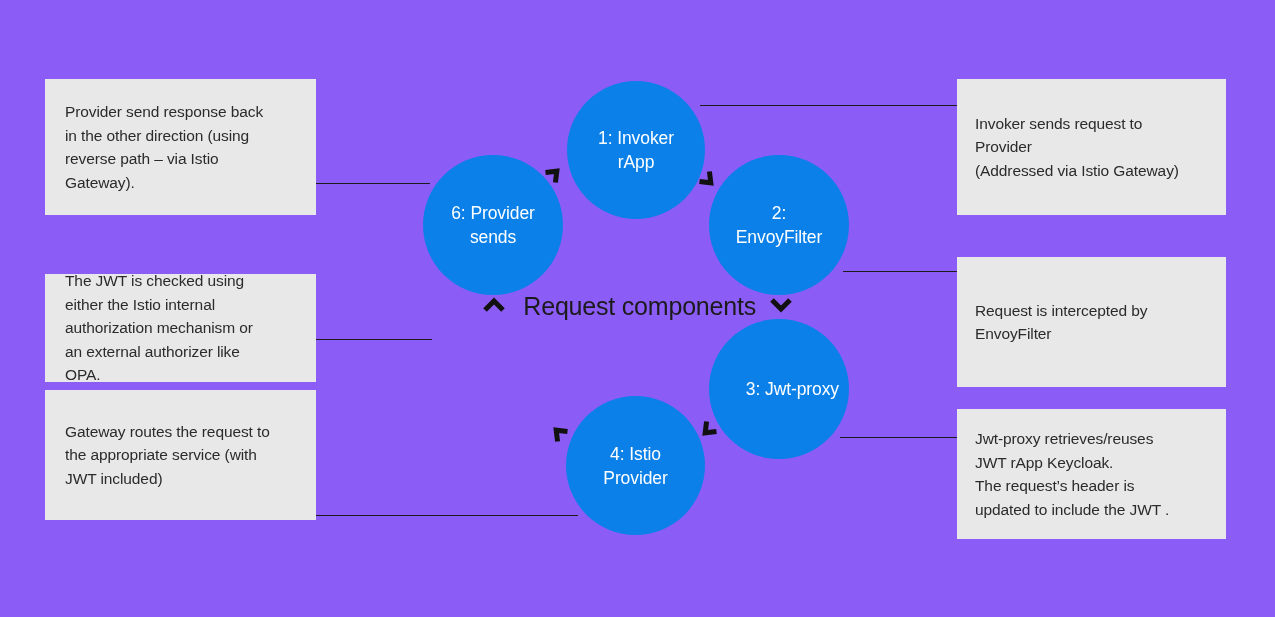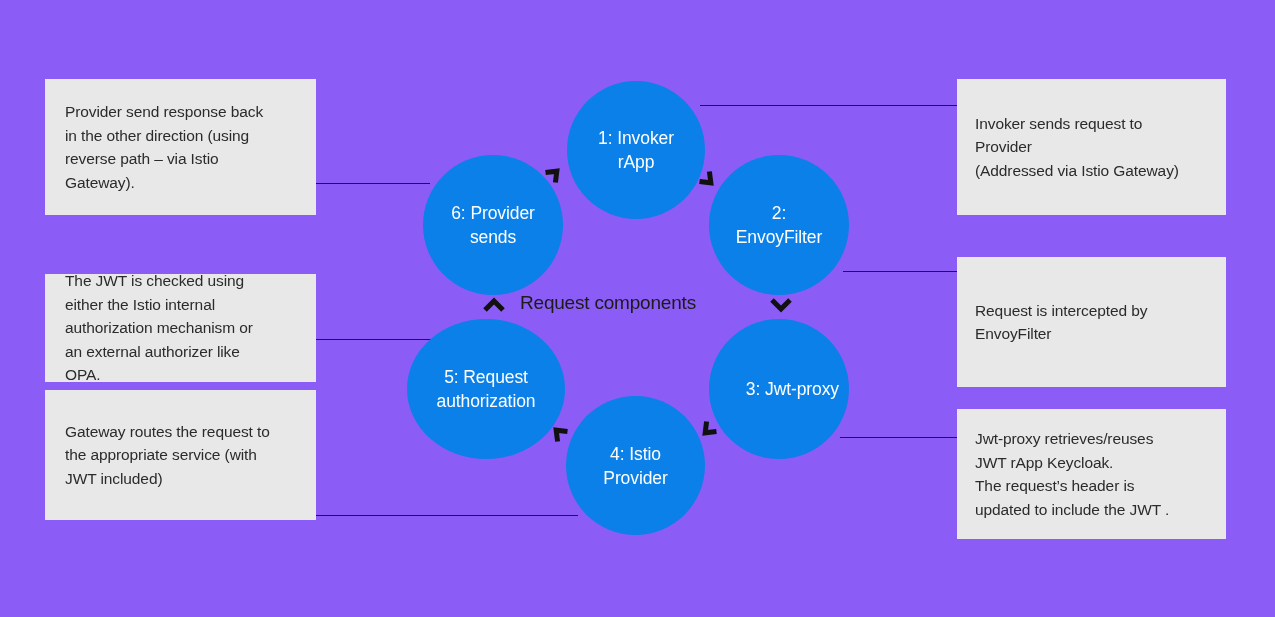--- a/index.html
+++ b/index.html
@@ -85,22 +85,22 @@
     height: 20px;
   }
   .chev svg { display: block; width: 100%; height: 100%; }
 
   
   .center-caption {
     position: absolute;
     left: 520px;
     top: 292px;
     width: 236px;
-    text-align: left;
-    font-size: 19px;
+    text-align: right;
+    font-size: 25px;
     color: #1b1b1b;
     letter-spacing: -0.2px;
     white-space: nowrap;
   }
   .cap-chev {
     position: absolute;
     width: 24px;
     height: 18px;
   }
   .cap-chev svg { display: block; width: 100%; height: 100%; }
@@ -184,24 +184,20 @@
 
   <div class="node n3">
     <span class="nlabel">3: Jwt-proxy</span>
   </div>
 
   <div class="node n4">
     <span class="nlabel">4: Istio
 Provider</span>
   </div>
 
-  <div class="node n5">
-    <span class="nlabel">5: Request
-authorization</span>
-  </div>
 
   <div class="node n6">
     <span class="nlabel">6: Provider
 sends</span>
   </div>
 
   <div class="chev" style="left:544px; top:164px; transform:rotate(-45deg);">
     <svg viewBox="0 0 20 20" xmlns="http://www.w3.org/2000/svg">
       <polyline points="5,3 14,10 5,17" fill="none" stroke="#111111" stroke-width="5" stroke-linecap="butt" stroke-linejoin="miter"></polyline>
     </svg>

